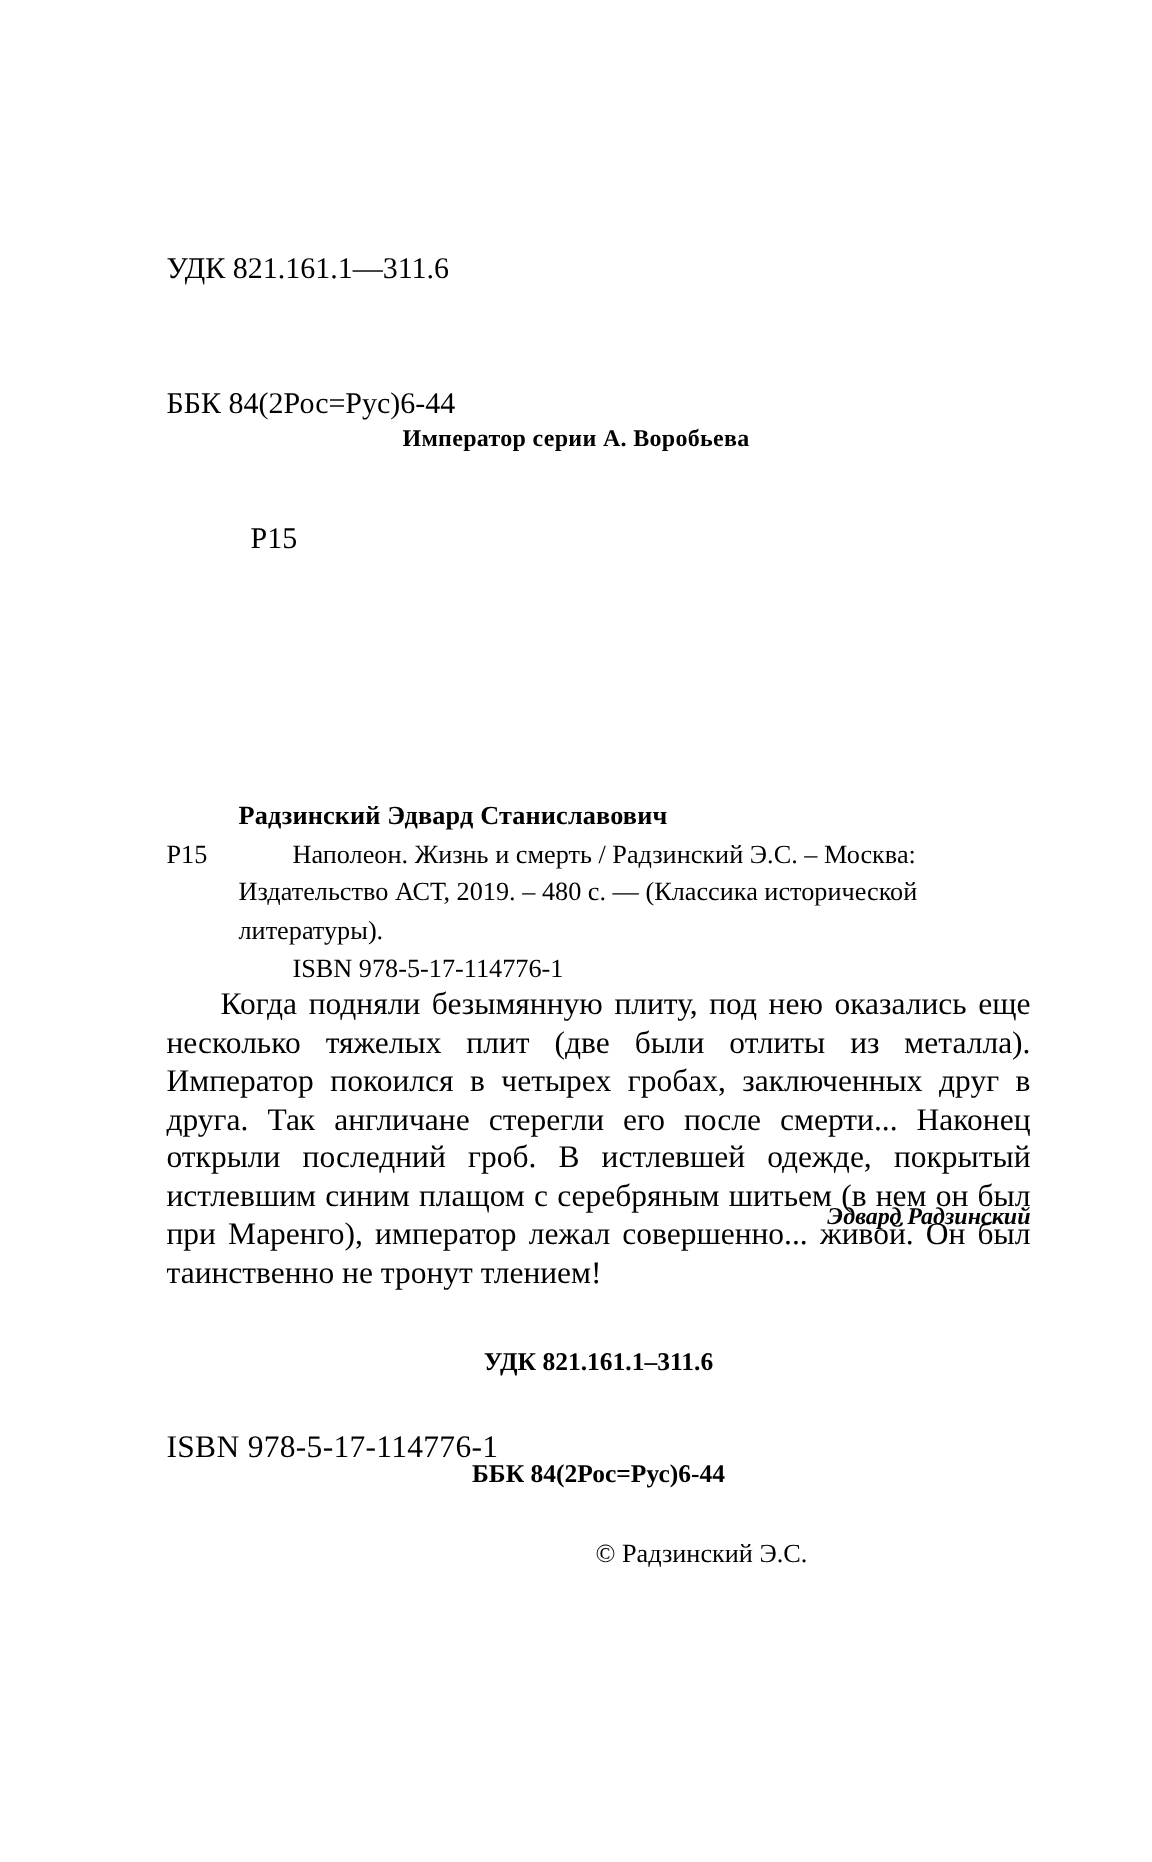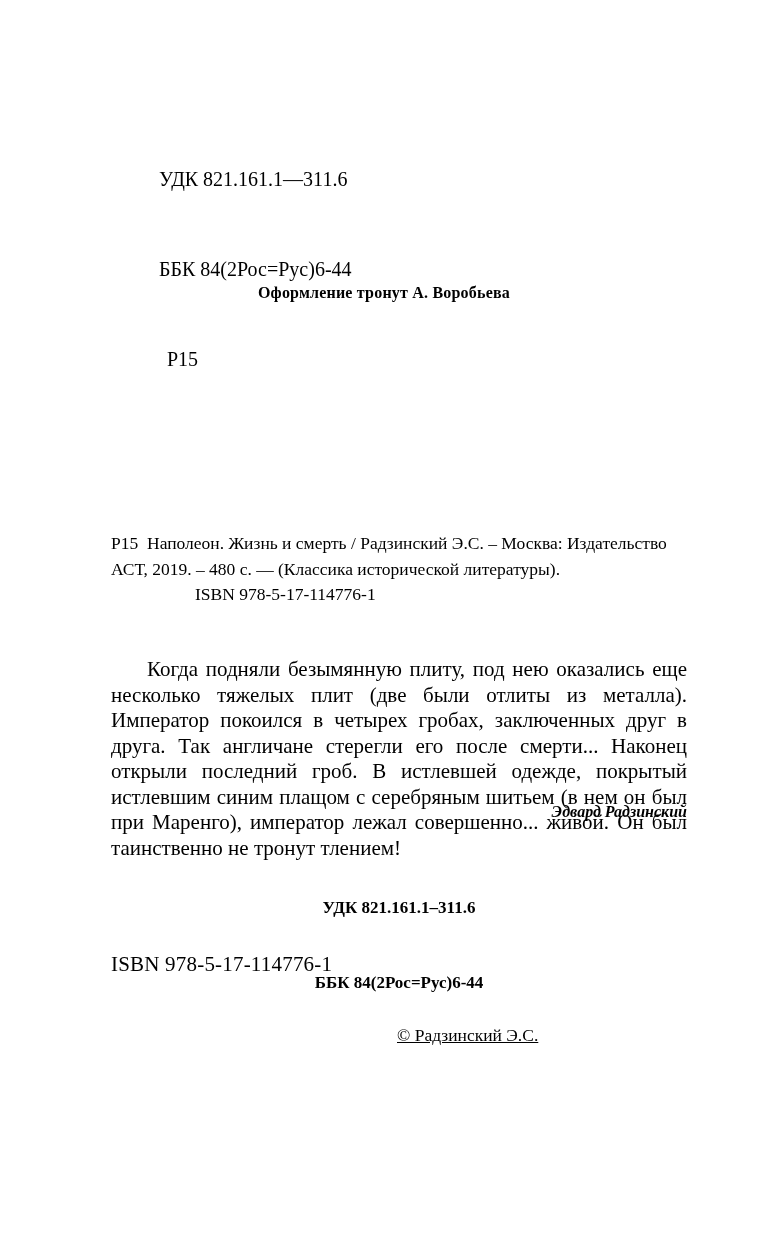--- a/index.html
+++ b/index.html
@@ -22,21 +22,20 @@
     position: absolute;
     left: 111px;
     top: 104px;
     font-size: 20px;
     line-height: 30px;
     white-space: pre;
   }
   .classification .udk-line,
   .classification .bbk-line {
     display: block;
-    margin-left: 48px;
   }
   .classification .code-line {
     display: block;
     padding-left: 56px;
   }
 
   
   .series-credit {
     position: absolute;
     left: 0;
@@ -66,20 +65,21 @@
   .biblio .desc-wrap {
     position: relative;
   }
   .biblio .shelf-mark {
     position: absolute;
     left: 0;
     top: 0;
     width: 48px;
   }
   .biblio .desc-body {
+    margin-left: 48px;
     text-indent: 36px;
     text-align: left;
   }
   .biblio .isbn-inner {
     margin-left: 48px;
     text-indent: 36px;
   }
 
   
   .annotation {
@@ -129,41 +129,41 @@
     letter-spacing: 0.2px;
   }
 
   
   .copyright {
     position: absolute;
     left: 397px;
     top: 1022px;
     font-size: 17.5px;
     line-height: 26px;
-    text-decoration: underline;
   }
   .copyright span {
     display: block;
     white-space: pre;
   }
 </style>
 </head>
 <body>
 
 <div class="page">
 
   <div class="classification">
     <span class="udk-line">УДК 821.161.1—311.6</span>
     <span class="bbk-line">ББК 84(2Рос=Рус)6-44</span>
     <span class="code-line">Р15</span>
   </div>
 
-  <div class="series-credit">Оформление тронут А. Воробьева</div>
+  <div class="series-credit">Император серии А. Воробьева</div>
 
   <div class="biblio">
+    <span class="author-name">Радзинский Эдвард Станиславович</span>
     <div class="desc-wrap">
       <span class="shelf-mark">Р15</span>
       <div class="desc-body">Наполеон. Жизнь и смерть / Радзинский Э.С. – Москва: Издательство АСТ, 2019. – 480 с. — (Классика исторической литературы).</div>
     </div>
     <div class="isbn-inner">ISBN 978-5-17-114776-1</div>
   </div>
 
   <div class="annotation">Когда подняли безымянную плиту, под нею оказались еще несколько тяжелых плит (две были отлиты из металла). Император покоился в четырех гробах, заключенных друг в друга. Так англичане стерегли его после смерти... Наконец открыли последний гроб. В истлевшей одежде, покрытый истлевшим синим плащом с серебряным шитьем (в нем он был при Маренго), император лежал совершенно... живой. Он был таинственно не тронут тлением!</div>
   <div class="annotation-signature">Эдвард Радзинский</div>
 

